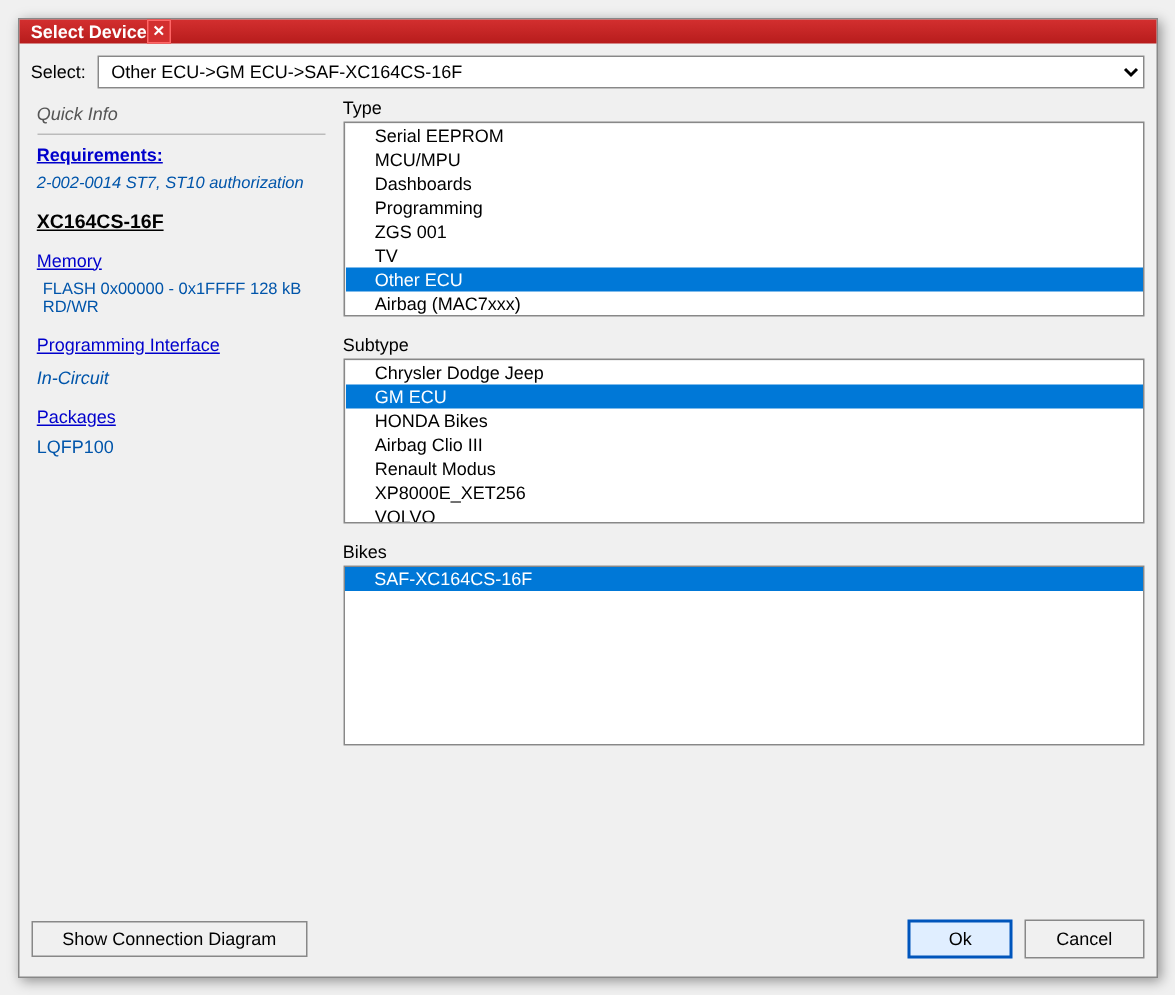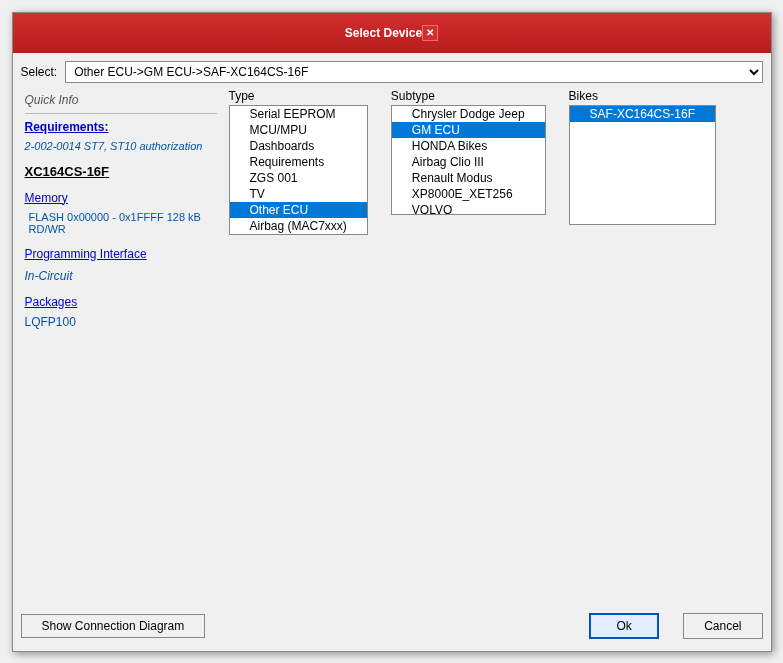--- a/index.html
+++ b/index.html
@@ -23,22 +23,22 @@
       flex-direction: column;
     }
     .title-bar {
       background: linear-gradient(to bottom, #d32f2f, #b71c1c);
       color: white;
       padding: 4px 8px;
       font-size: 12px;
       font-weight: bold;
       display: flex;
       align-items: center;
-      justify-content: center;
-      height: 40px;
+      justify-content: flex-start;
+      height: 16px;
     }
     .title-bar-close {
       width: 16px;
       height: 16px;
       background: #d32f2f;
       border: 1px solid #ff6666;
       color: white;
       font-size: 10px;
       display: flex;
       align-items: center;
@@ -140,22 +140,22 @@
       margin-top: 8px;
     }
     .package-value {
       color: #0055aa;
       font-size: 12px;
       margin-top: 2px;
     }
     .right-panel {
       flex: 1;
       display: flex;
-      flex-direction: row;
-      gap: 23px;
+      flex-direction: column;
+      gap: 12px;
     }
     .list-section {
       display: flex;
       flex-direction: column;
       gap: 2px;
     }
     .list-label {
       font-size: 12px;
       font-weight: normal;
     }
@@ -185,21 +185,21 @@
     }
     .show-connection-btn {
       padding: 4px 20px;
       font-size: 12px;
       background: #f0f0f0;
       border: 1px solid #888;
       cursor: pointer;
     }
     .ok-cancel-row {
       display: flex;
-      gap: 24px;
+      gap: 8px;
     }
     .ok-btn, .cancel-btn {
       padding: 4px 20px;
       font-size: 12px;
       border: 1px solid #888;
       cursor: pointer;
       background: #f0f0f0;
       min-width: 70px;
     }
     .ok-btn {
@@ -244,21 +244,21 @@
       </div>
 
       <div class="right-panel">
 
         <div class="list-section">
           <span class="list-label">Type</span>
           <div class="list-box type-list" id="type-list">
               <div class="list-item">Serial EEPROM</div>
               <div class="list-item">MCU/MPU</div>
               <div class="list-item">Dashboards</div>
-              <div class="list-item">Requirements</div>
+              <div class="list-item">Programming</div>
               <div class="list-item">ZGS 001</div>
               <div class="list-item">TV</div>
               <div class="list-item selected">Other ECU</div>
               <div class="list-item">Airbag (MAC7xxx)</div>
               <div class="list-item">Airbag (XC2xxx)</div>
             </div>
         </div>
 
         <div class="list-section">
           <span class="list-label">Subtype</span>

